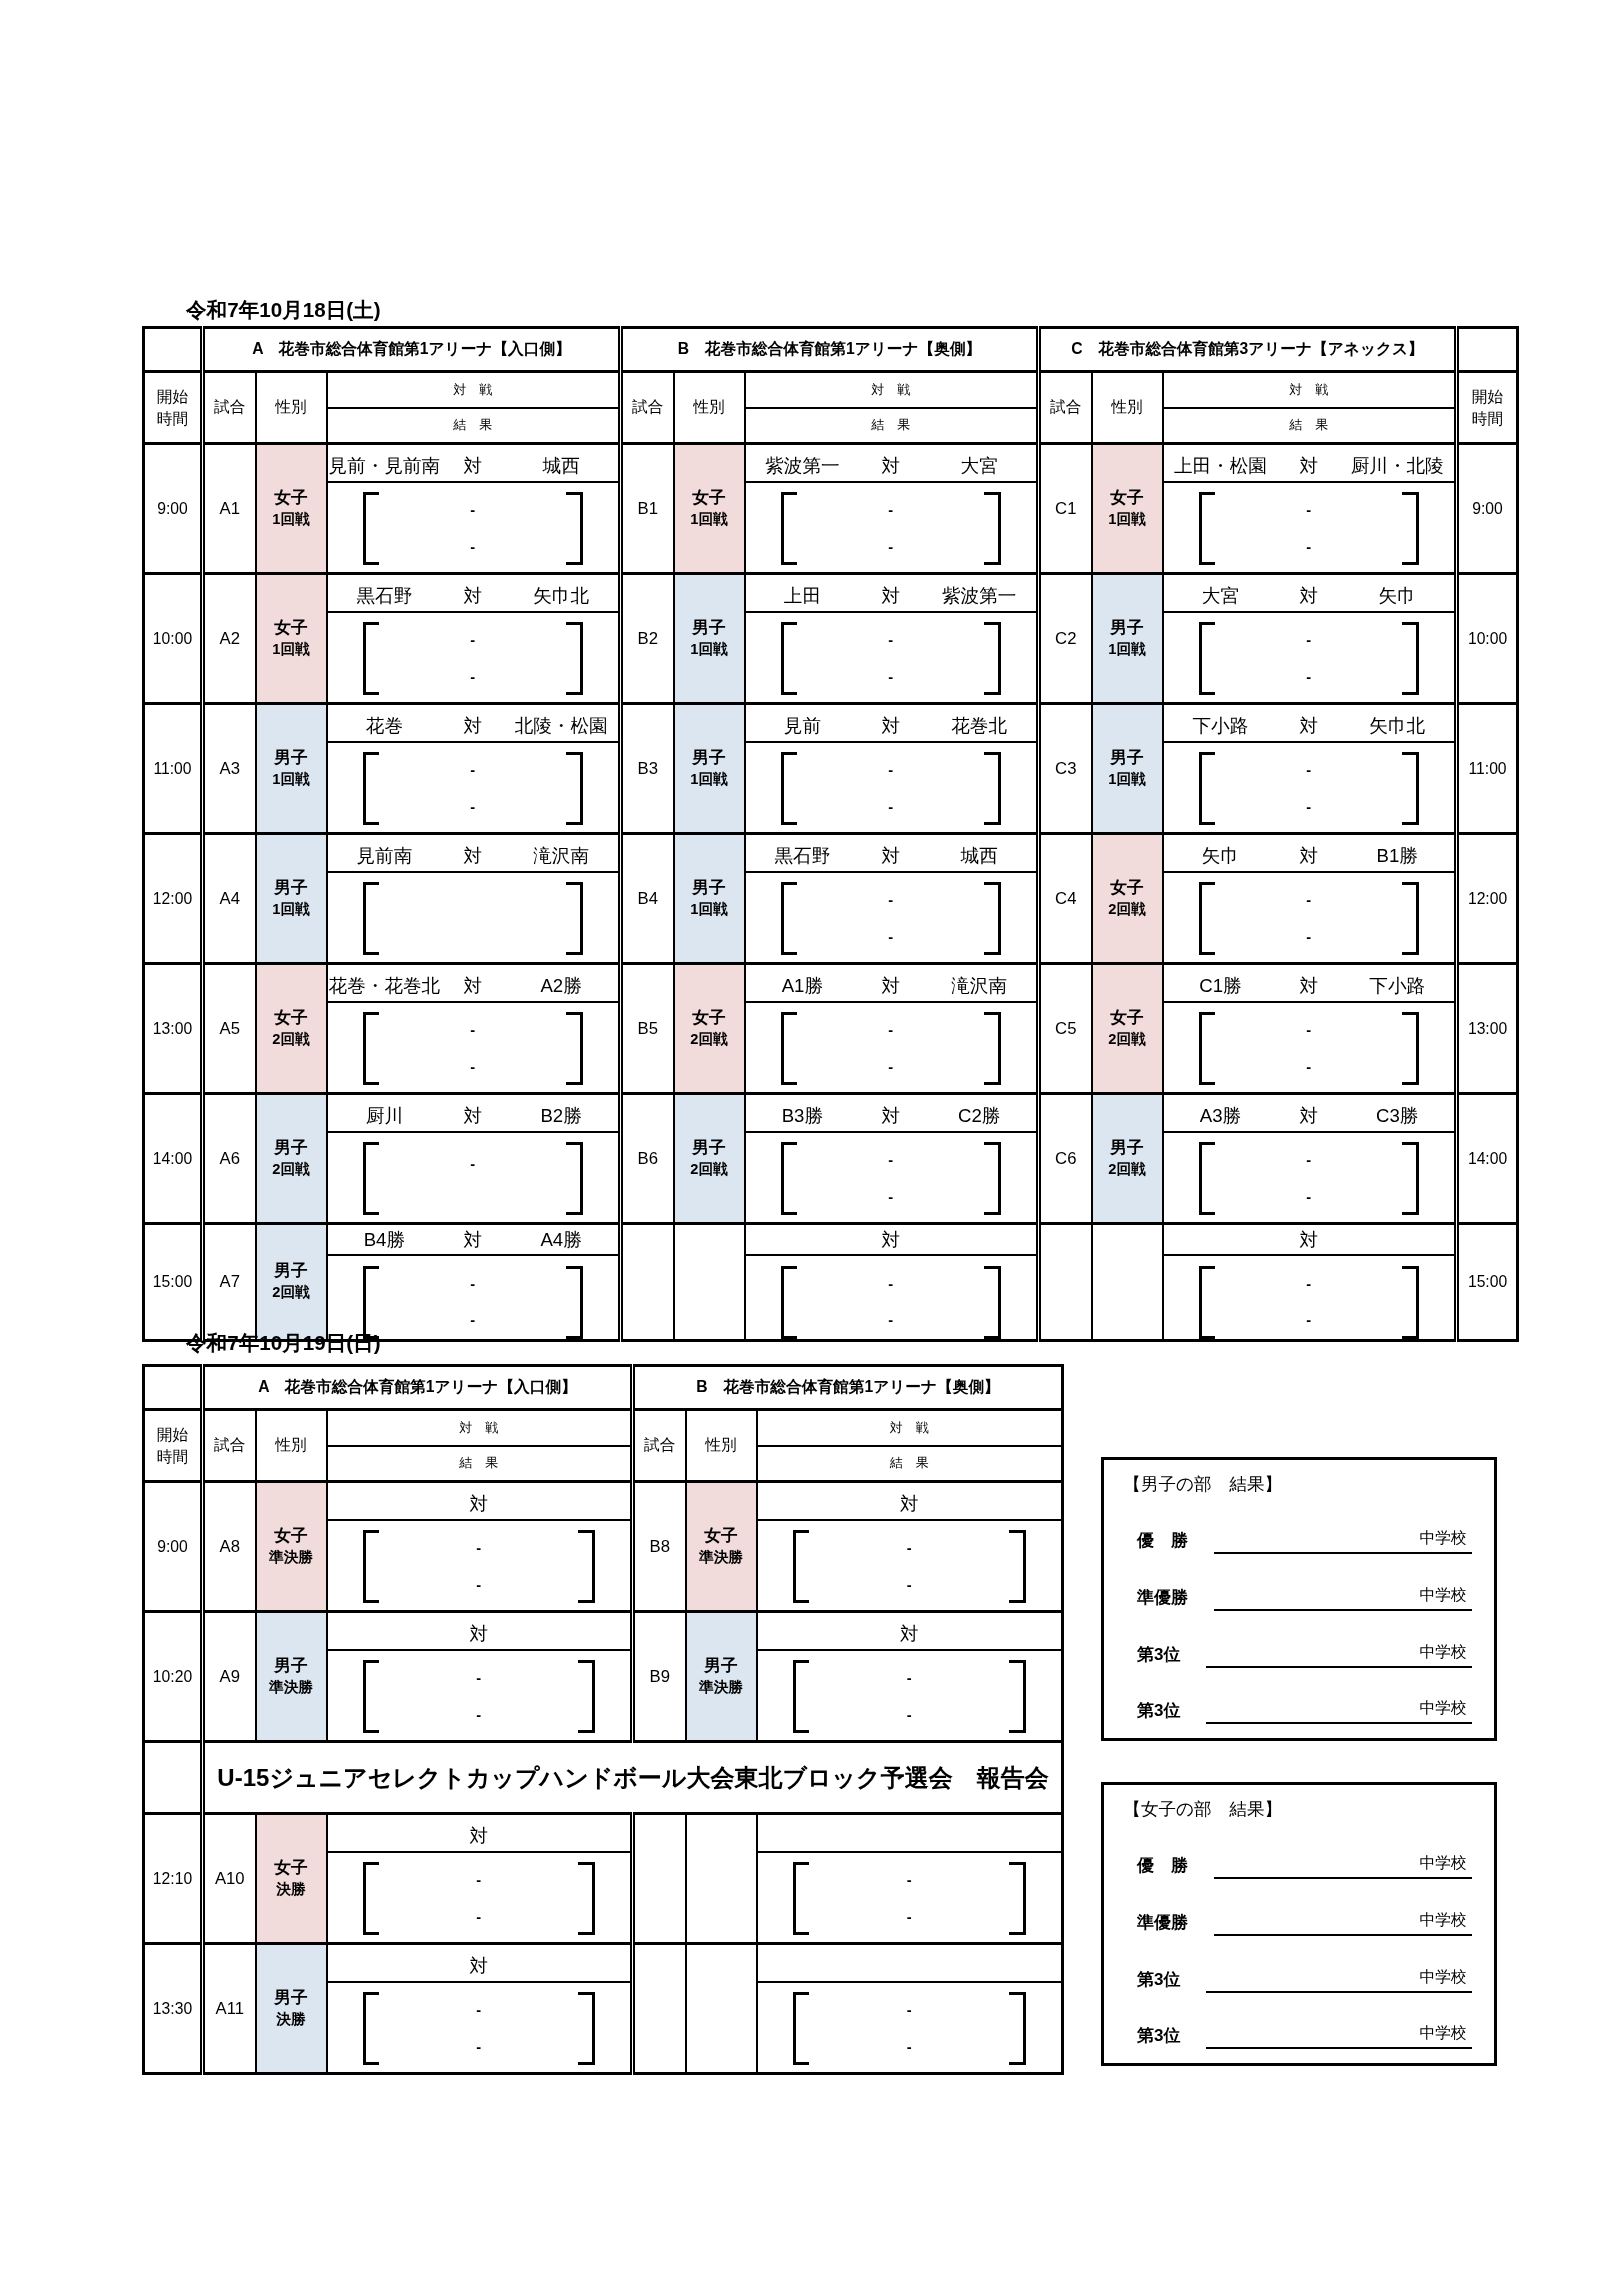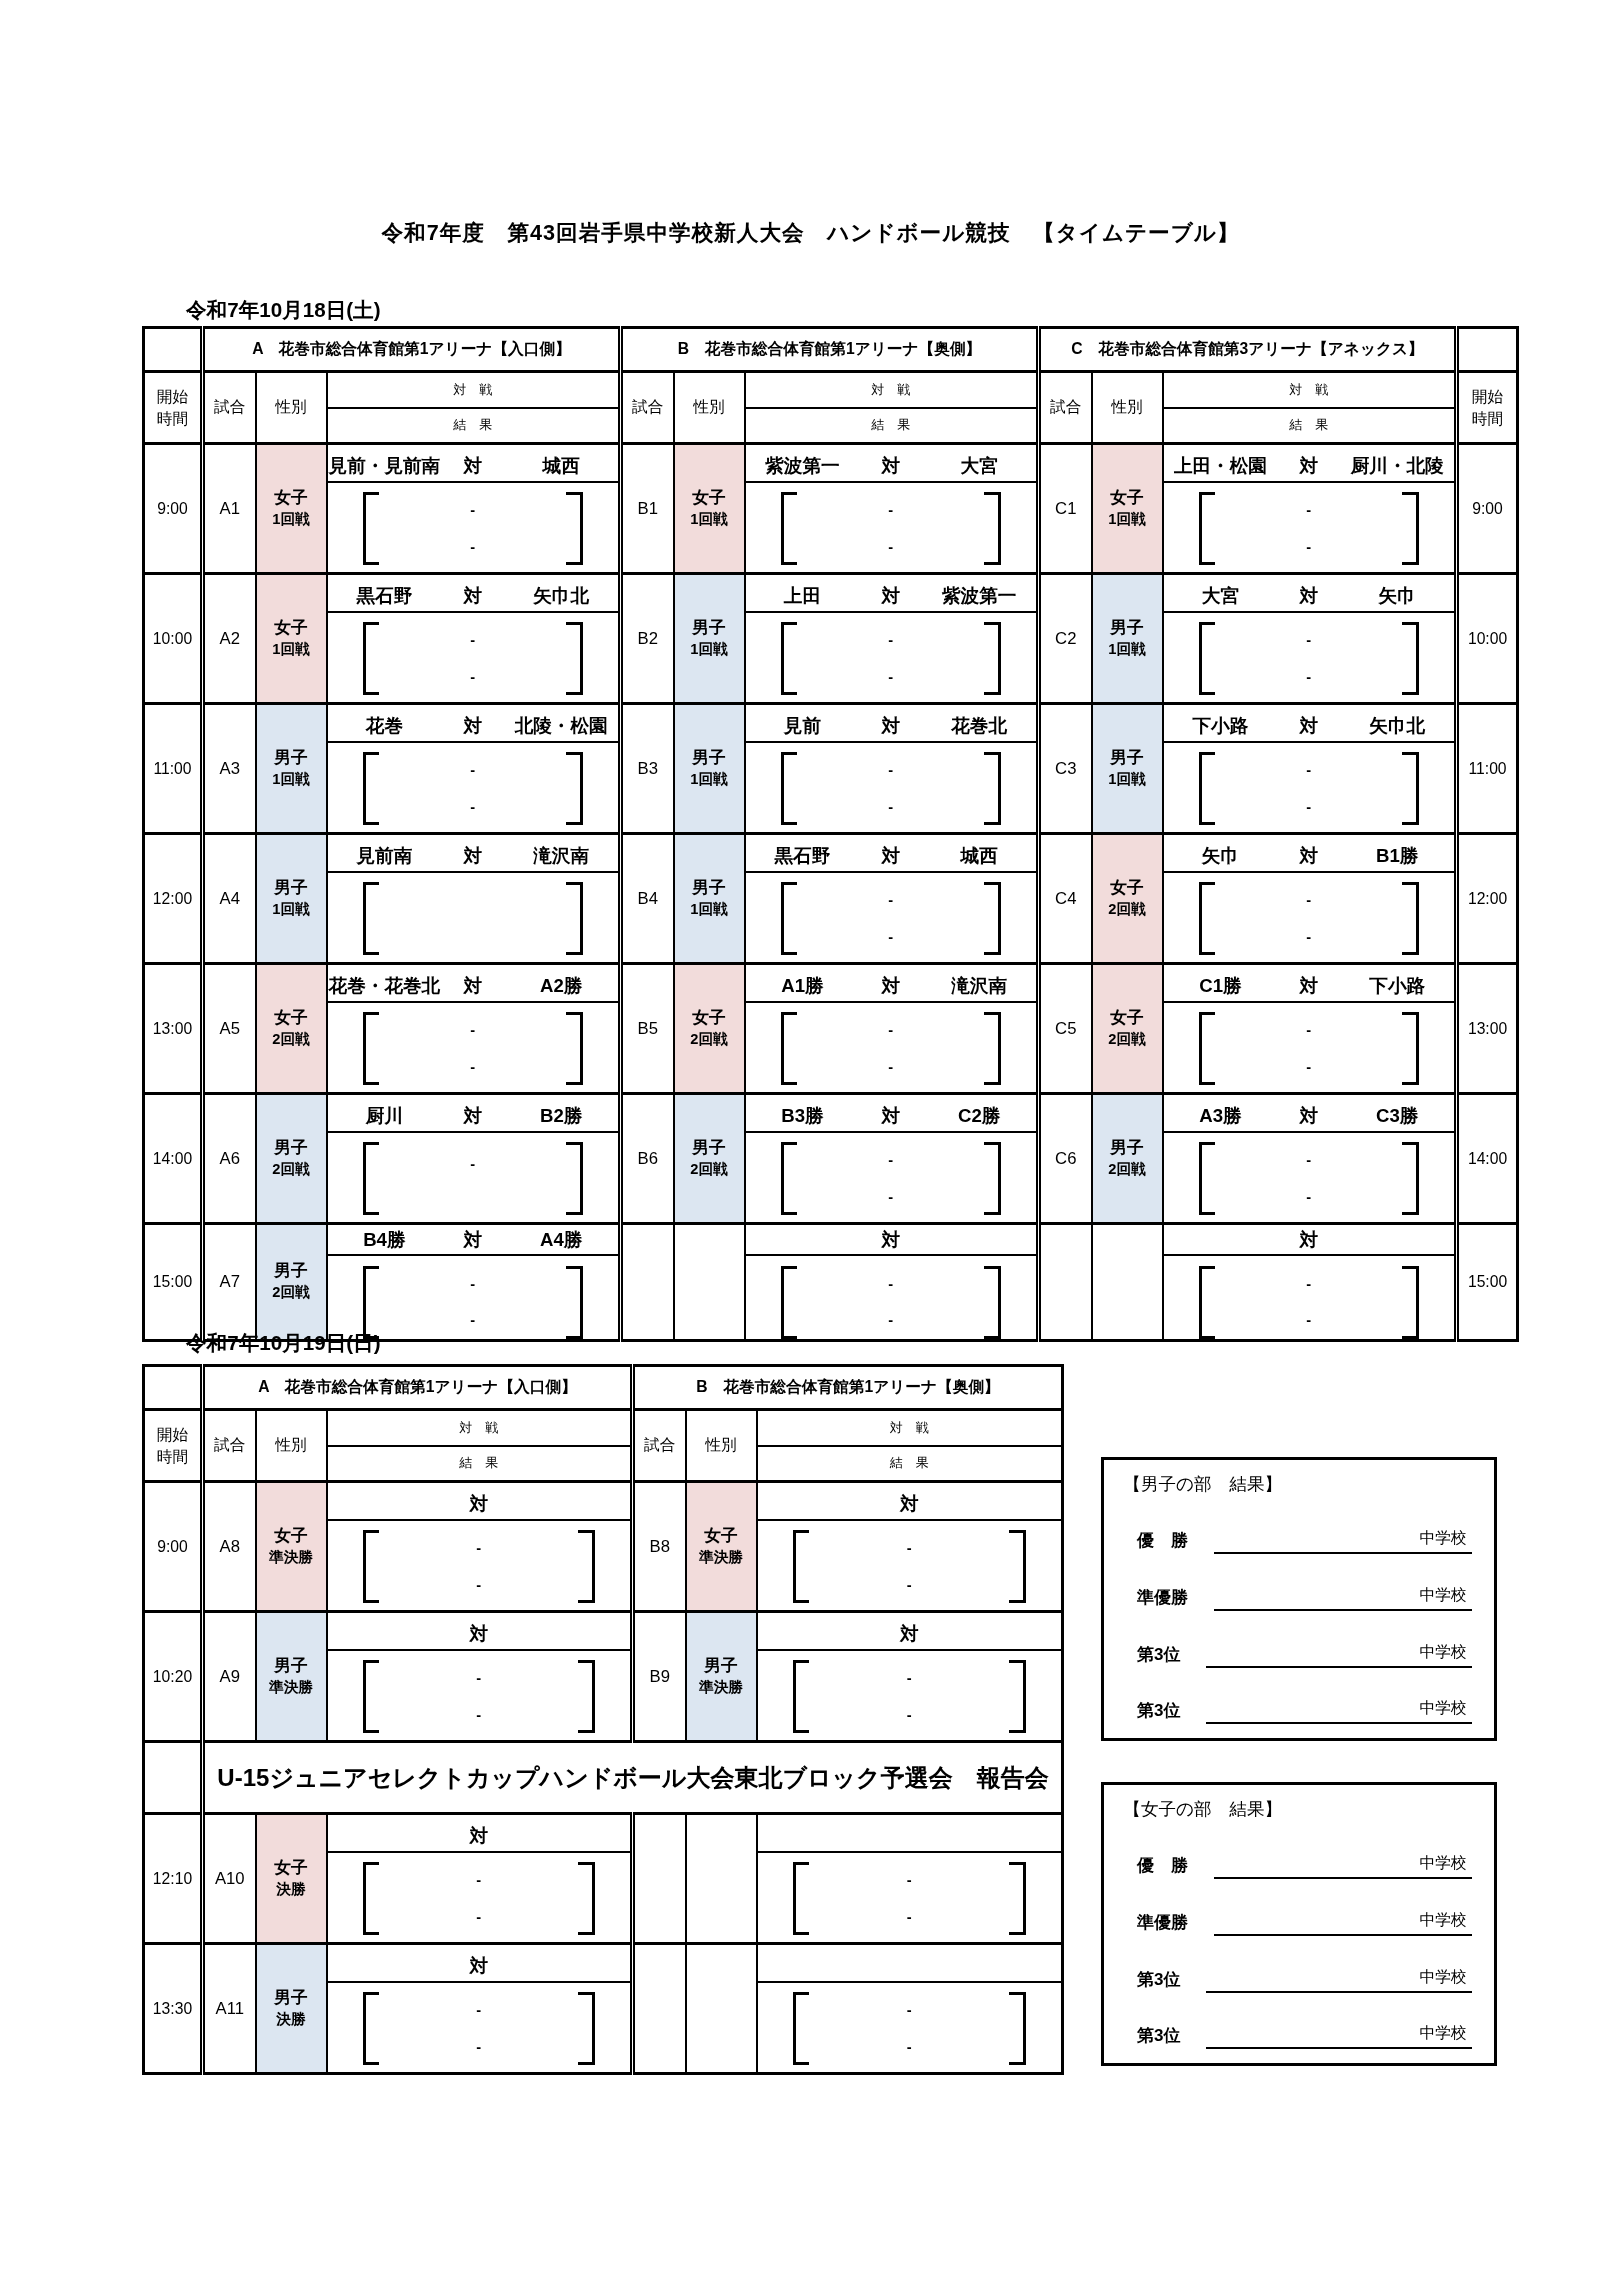--- a/index.html
+++ b/index.html
@@ -33,21 +33,21 @@
   .h70 td{height:69px;}
   .time{font-size:15.7px;}
   .no{font-size:16.7px;}
   .gcell div{line-height:21.6px;}
   .g1{font-size:16.7px;font-weight:600;}
   .g2{font-size:14.7px;font-weight:600;}
   [data-g="女子"]{background:#f2dcdb;}
   [data-g="男子"]{background:#dce6f1;}
   .mcell{vertical-align:top;}
   .teams{display:flex;align-items:center;height:29px;border-bottom:2px solid #000;
-         font-weight:bold;font-size:18.6px;}
+         font-weight:normal;font-size:18.6px;}
   .t1,.t2{flex:1;text-align:center;white-space:nowrap;}
   .vs{width:63px;text-align:center;}
   .brk{height:73px;margin:9.8px 35px 0 35px;display:flex;justify-content:space-between;}
   .bl{width:13.7px;border:3.9px solid #000;border-right:none;}
   .br{width:13.7px;border:3.9px solid #000;border-left:none;}
   .dash-col{flex:1;display:flex;flex-direction:column;justify-content:space-around;
             align-items:center;font-size:14.7px;font-weight:bold;}
   .dash-col i{font-style:normal;line-height:1;}
   .u15{font-size:24px;font-weight:bold;}
 
@@ -61,21 +61,20 @@
   .rank{font-size:17px;font-weight:bold;white-space:nowrap;padding-bottom:2px;}
   .rline{flex:1;margin-left:25.5px;border-bottom:2.9px solid #000;display:flex;
          justify-content:flex-end;align-items:flex-start;}
   .school{font-size:15.7px;padding:0 5.9px 2.9px 0;}
 </style>
 </head>
 <body>
 
 <div class="page">
 
-  <div class="doc-title">令和7年度　第43回岩手県中学校新人大会　ハンドボール競技　【タイムテーブル】</div>
   <div class="date-head" id="date1">令和7年10月18日(土)</div>
 
   <table class="tt" id="table1">
     <colgroup>
       <col style="width:59px">
         <col style="width:53px">
         <col style="width:71px">
         <col style="width:294px">
       <col style="width:53px">
         <col style="width:71px">

